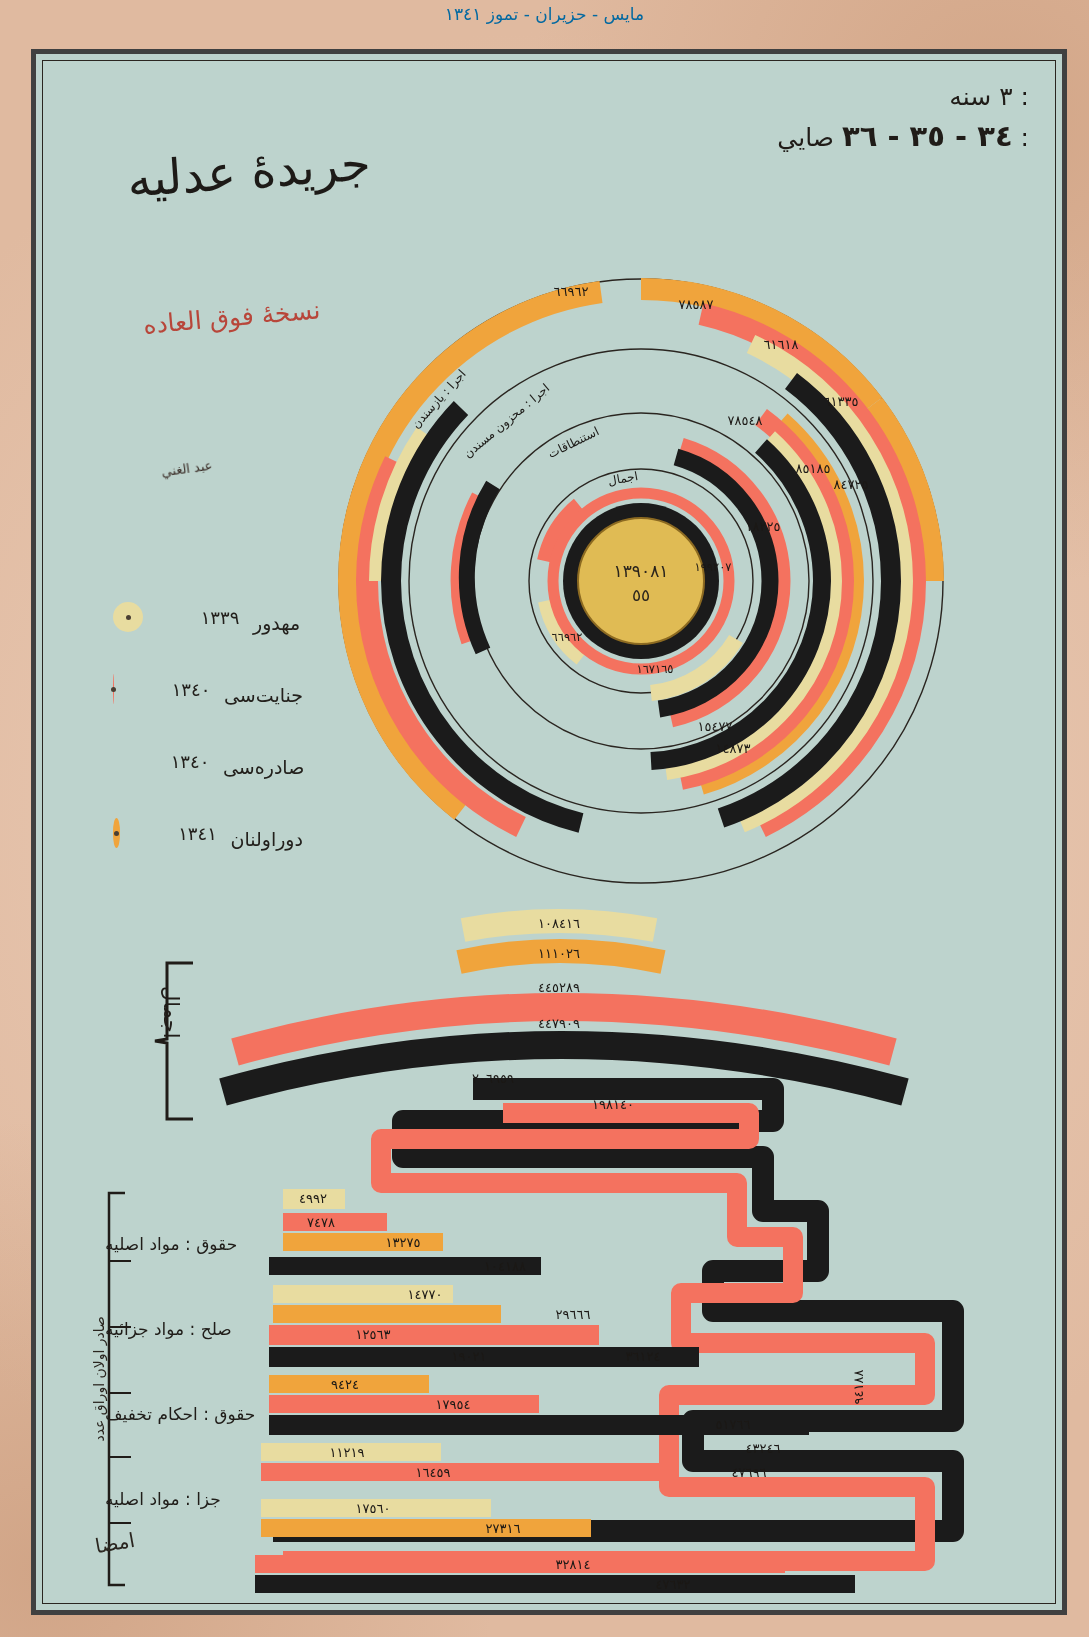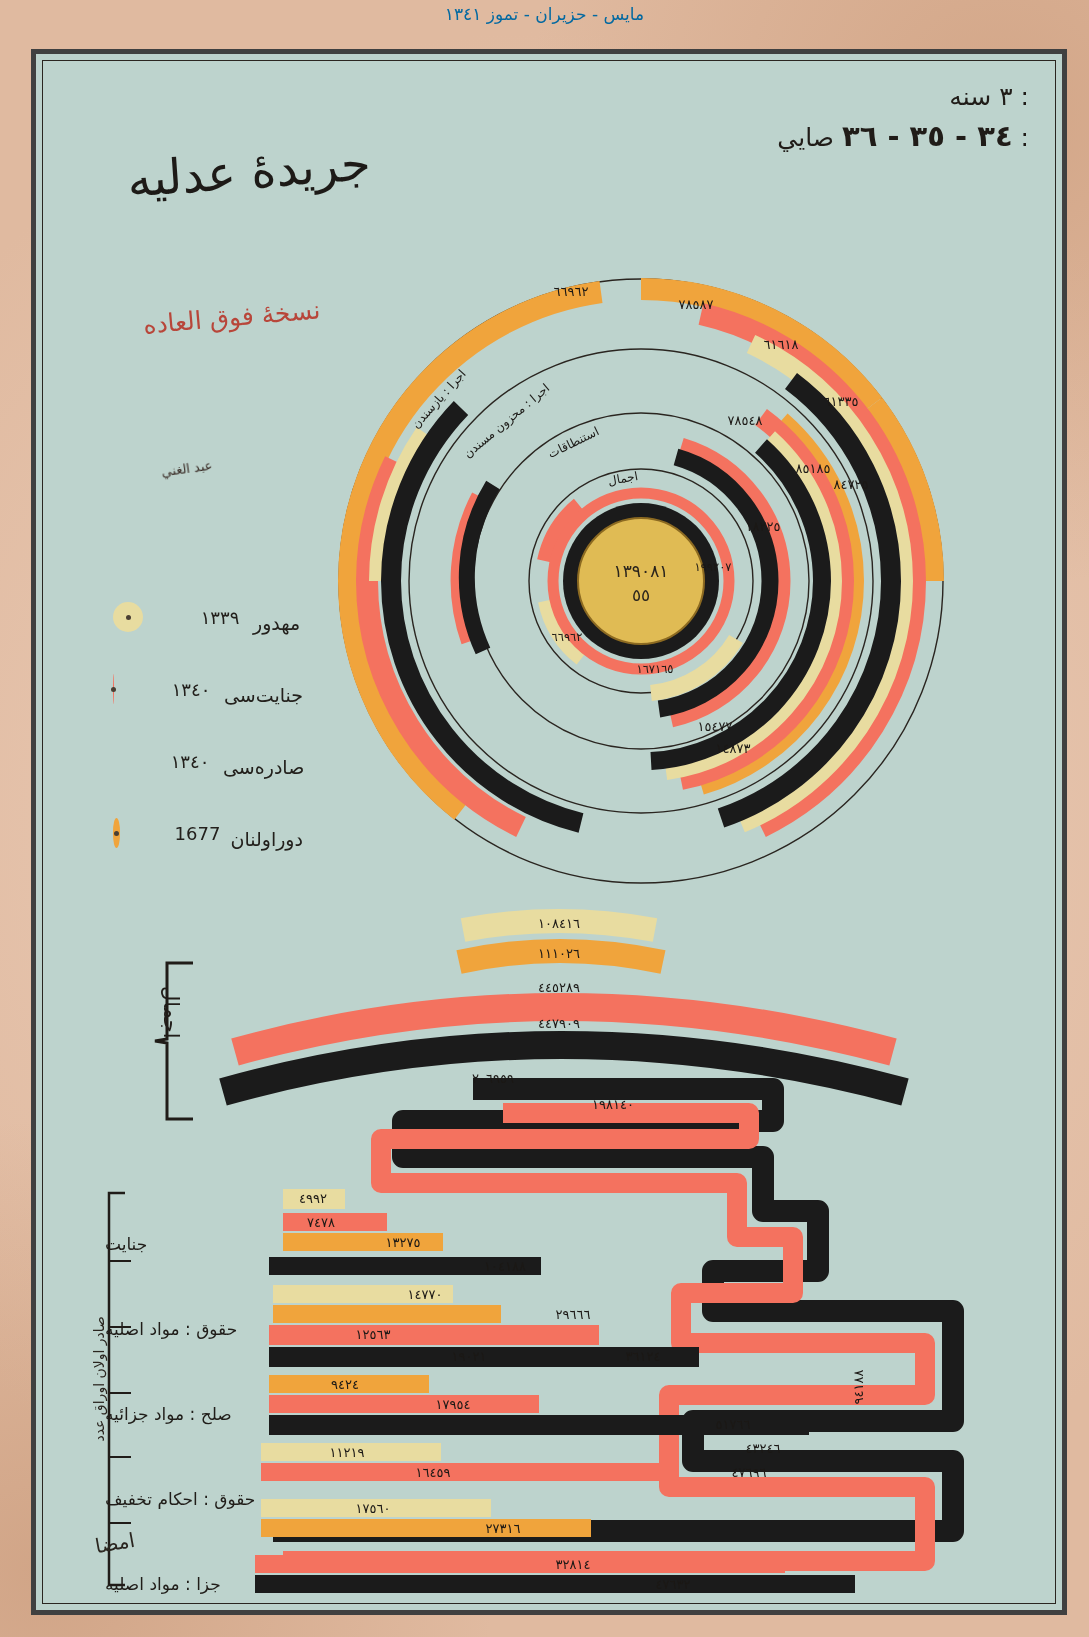--- a/index.html
+++ b/index.html
@@ -126,21 +126,21 @@
         <span class="legend-year">١٣٤٠</span>
         <span class="legend-dot hollow" style="background:#f4725f"></span>
       </div>
       <div class="legend-row">
         <span class="legend-label">صادره‌سی</span>
         <span class="legend-year">١٣٤٠</span>
         <span class="legend-dot" style="background:#1b1b1b"></span>
       </div>
       <div class="legend-row">
         <span class="legend-label">دوراولنان</span>
-        <span class="legend-year">1677</span>
+        <span class="legend-year">١٣٤١</span>
         <span class="legend-dot hollow" style="background:#f0a43c"></span>
       </div>
     </div>
 
     <div class="spiral">
       <svg width="660" height="640" viewBox="0 0 660 640">
         <g transform="translate(330,330)">
 
           <circle r="302" fill="none" stroke="#2a2520" stroke-width="1.4"></circle>
           <circle r="232" fill="none" stroke="#2a2520" stroke-width="1.4"></circle>
@@ -287,21 +287,20 @@
         <text class="val" x="300" y="452" text-anchor="middle">١٧٥٦٠</text>
         <text class="val" x="430" y="472" text-anchor="middle">٢٧٣١٦</text>
         <text class="val" x="500" y="508" text-anchor="middle">٣٢٨١٤</text>
         <text class="val" x="600" y="528" text-anchor="middle" fill="#e9e4d6">٤٧٦٣٢</text>
         <text class="val" x="420" y="22" text-anchor="middle">٢٠٦٩٥٩</text>
         <text class="val" x="540" y="48" text-anchor="middle" fill="#1b1815">١٩٨١٤٠</text>
       </svg>
     </div>
 
     <div class="cat-labels">
-      <div class="cat-row">جنايت</div>
       <div class="cat-row">حقوق : مواد اصليه</div>
       <div class="cat-row">صلح : مواد جزائيه</div>
       <div class="cat-row">حقوق : احكام تخفيف</div>
       <div class="cat-row">جزا : مواد اصليه</div>
 
     </div>
 
     <svg style="position:absolute;left:52px;top:1128px" width="40" height="400">
       <path d="M30,4 L14,4 L14,396 L30,396" fill="none" stroke="#201c18" stroke-width="2.5"></path>
       <path d="M14,72 L36,72" stroke="#201c18" stroke-width="2"></path>

